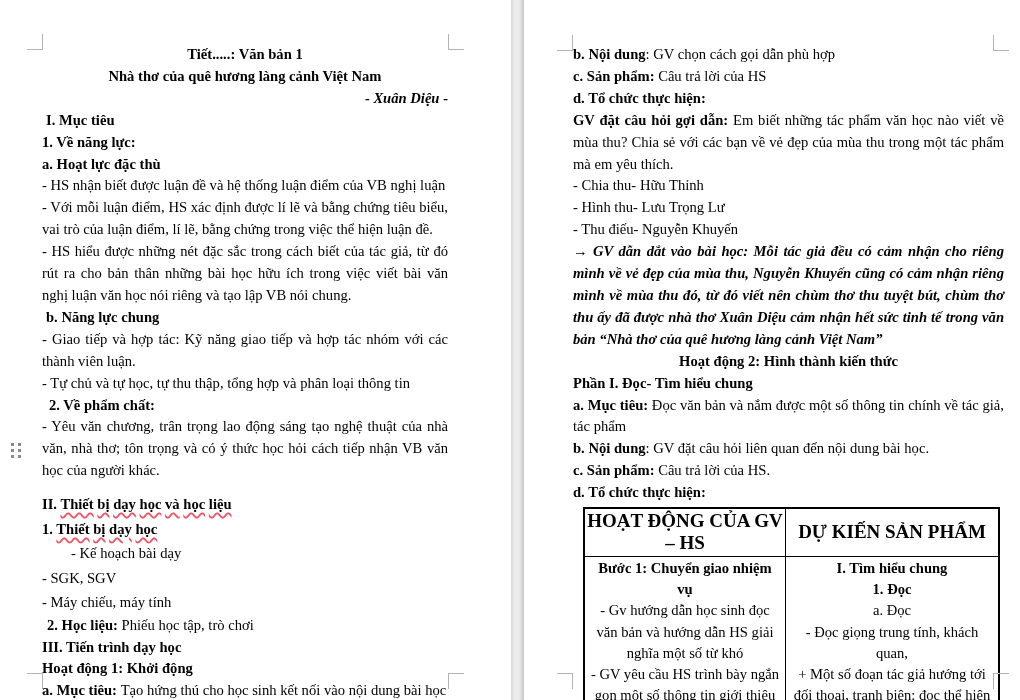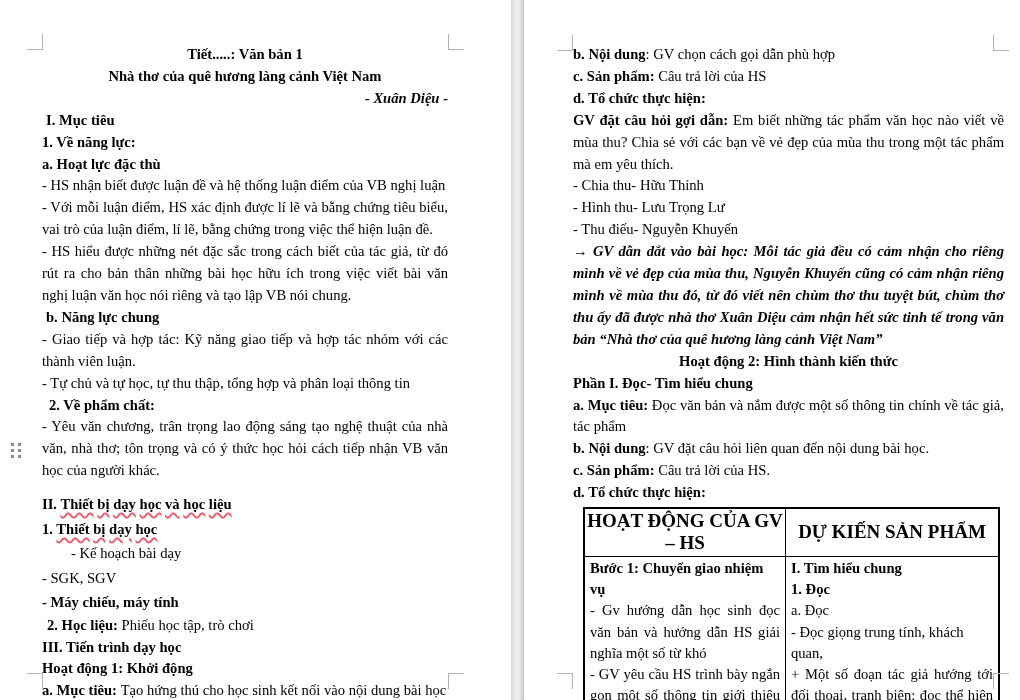--- a/index.html
+++ b/index.html
@@ -60,21 +60,21 @@
     width:417px;table-layout:fixed;
   }
   .doc-table,.doc-table th,.doc-table td{border:1.7px solid #000;}
   .doc-table{border-width:2.2px;}
   .doc-table th{
     font-size:19px;font-weight:bold;text-align:center;
     padding:1px 2px 2px;height:20px;
   }
   .doc-table th:first-child{width:196px;}
   .doc-table td{vertical-align:top;padding:1px 5px 4px;}
-  .doc-table td .ln{line-height:21.2px;}
+  .doc-table td .ln{line-height:21.2px;text-align:center;}
 </style>
 </head>
 <body>
 
 <div>
 
   <div class="textarea" id="left-col">
       <div class="ln a-c"><span class="f-b">Tiết.....: Văn bản 1</span></div>
       <div class="ln a-c"><span class="f-b">Nhà thơ của quê hương làng cảnh Việt Nam</span></div>
       <div class="ln a-r"><span class="f-i">- Xuân Diệu -</span></div>
@@ -86,21 +86,21 @@
       <div class="ln a-j"><span class="f-n">- HS hiểu được những nét đặc sắc trong cách biết của tác giả, từ đó rút ra cho bản thân những bài học hữu ích trong việc viết bài văn nghị luận văn học nói riêng và tạo lập VB nói chung.</span></div>
       <div class="ln" style="padding-left: 4px;"><span class="f-b">b. Năng lực chung</span></div>
       <div class="ln a-j"><span class="f-n">- Giao tiếp và hợp tác: Kỹ năng giao tiếp và hợp tác nhóm với các thành viên luận.</span></div>
       <div class="ln"><span class="f-n">- Tự chủ và tự học, tự thu thập, tổng hợp và phân loại thông tin</span></div>
       <div class="ln" style="padding-left: 7px;"><span class="f-b">2. Về phẩm chất:</span></div>
       <div class="ln a-j"><span class="f-n">- Yêu văn chương, trân trọng lao động sáng tạo nghệ thuật của nhà văn, nhà thơ; tôn trọng và có ý thức học hỏi cách tiếp nhận VB văn học của người khác.</span></div>
       <div class="ln" style="line-height: 24.5px; margin-top: 10px;"><span class="f-b">II. </span><span class="f-b"><span class="spell">Thiết</span> <span class="spell">bị</span> <span class="spell">dạy</span> <span class="spell">học</span> <span class="spell">và</span> <span class="spell">học</span> <span class="spell">liệu</span></span></div>
       <div class="ln" style="line-height: 24.5px;"><span class="f-b">1. </span><span class="f-b"><span class="spell">Thiết</span> <span class="spell">bị</span> <span class="spell">dạy</span> <span class="spell">học</span></span></div>
       <div class="ln" style="line-height: 24.5px; margin-left: 29px;"><span class="f-n">- Kế hoạch bài dạy</span></div>
       <div class="ln" style="line-height: 24.5px;"><span class="f-n">- SGK, SGV</span></div>
-      <div class="ln" style="line-height: 24.5px; font-weight: bold;"><span class="f-n">- Máy chiếu, máy tính</span></div>
+      <div class="ln" style="line-height: 24.5px;"><span class="f-n">- Máy chiếu, máy tính</span></div>
       <div class="ln" style="padding-left: 5px;"><span class="f-b">2. Học liệu: </span><span class="f-n">Phiếu học tập, trò chơi</span></div>
       <div class="ln"><span class="f-b">III. Tiến trình dạy học</span></div>
       <div class="ln"><span class="f-b">Hoạt động 1: Khởi động</span></div>
       <div class="ln"><span class="f-b">a. Mục tiêu: </span><span class="f-n">Tạo hứng thú cho học sinh kết nối vào nội dung bài học</span></div>
     </div>
 
   <div class="page-gap"></div>
 
   <div class="textarea" id="right-col">
     <div id="right-blocks">

